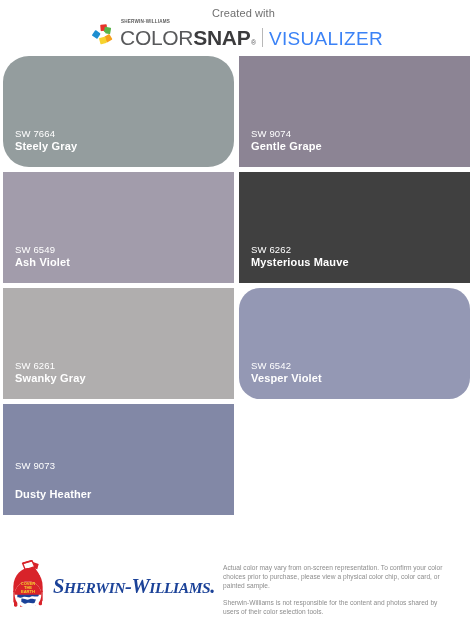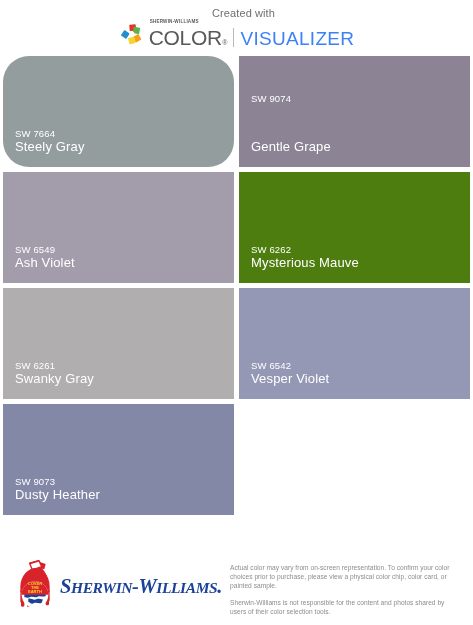--- a/index.html
+++ b/index.html
@@ -118,38 +118,37 @@
     padding: 0 0 14px 12px;
   }
   .swatch .code {
     color: #ffffff;
     font-size: 9.5px;
     line-height: 13px;
     letter-spacing: 0.15px;
   }
   .swatch .name {
     color: #ffffff;
-    font-size: 13px;
+    font-size: 11px;
     line-height: 13px;
-    font-weight: normal;
+    font-weight: bold;
     letter-spacing: 0.15px;
   }
 
   
   .footer {
     position: absolute;
     left: 0;
     top: 556px;
     width: 456px;
     height: 69px;
     display: flex;
     align-items: flex-start;
     padding-top: 4px;
     box-sizing: border-box;
-    margin-left: 7px;
   }
   .sw-logo-block {
     display: flex;
     align-items: center;
     padding-left: 8px;
     gap: 5px;
   }
   .cover-earth {
     width: 40px;
     height: 52px;
@@ -201,62 +200,63 @@
             <rect x="-19" y="-10" width="13" height="13" rx="1.5" fill="#f6d32e" transform="rotate(275)"></rect>
           </g>
           <circle cx="0" cy="0" r="5.2" fill="#ffffff"></circle>
         </g>
       </svg>
     </span>
     <span class="wordmark">
       <span class="sw-tiny">SHERWIN-WILLIAMS</span>
       <span class="cs-row">
         <span class="cs-color">COLOR</span>
+          <span class="cs-snap">SNAP</span>
           <span class="cs-reg">®</span>
         <span class="cs-divider"></span>
         <span class="cs-vis">VISUALIZER</span>
       </span>
     </span>
   </div>
 </div>
 
 <div class="grid">
 
   <div class="swatch" style="background-color: rgb(148, 157, 158); border-radius: 26px;">
     <span class="code">SW 7664</span>
     <span class="name">Steely Gray</span>
   </div>
 
-  <div class="swatch" style="background-color: rgb(140, 132, 148); gap: 35px;">
+  <div class="swatch" style="background-color: rgb(140, 132, 148);">
     <span class="code">SW 9074</span>
     <span class="name">Gentle Grape</span>
   </div>
 
   <div class="swatch" style="background-color: rgb(162, 156, 171);">
     <span class="code">SW 6549</span>
     <span class="name">Ash Violet</span>
   </div>
 
-  <div class="swatch" style="background-color: #4d7c0f;">
+  <div class="swatch" style="background-color: #404040;">
     <span class="code">SW 6262</span>
     <span class="name">Mysterious Mauve</span>
   </div>
 
   <div class="swatch" style="background-color: rgb(176, 174, 174);">
     <span class="code">SW 6261</span>
     <span class="name">Swanky Gray</span>
   </div>
 
 
-  <div class="swatch" style="background-color: rgb(148, 152, 180);">
+  <div class="swatch" style="background-color: rgb(148, 152, 180); border-radius: 21px;">
     <span class="code">SW 6542</span>
     <span class="name">Vesper Violet</span>
   </div>
 
-  <div class="swatch" style="background-color: rgb(130, 136, 166);">
+  <div class="swatch" style="background-color: rgb(130, 136, 166); gap: 16px;">
     <span class="code">SW 9073</span>
     <span class="name">Dusty Heather</span>
   </div>
 
 </div>
 
 <div class="footer">
 
   <div class="sw-logo-block">
     <span class="cover-earth">

